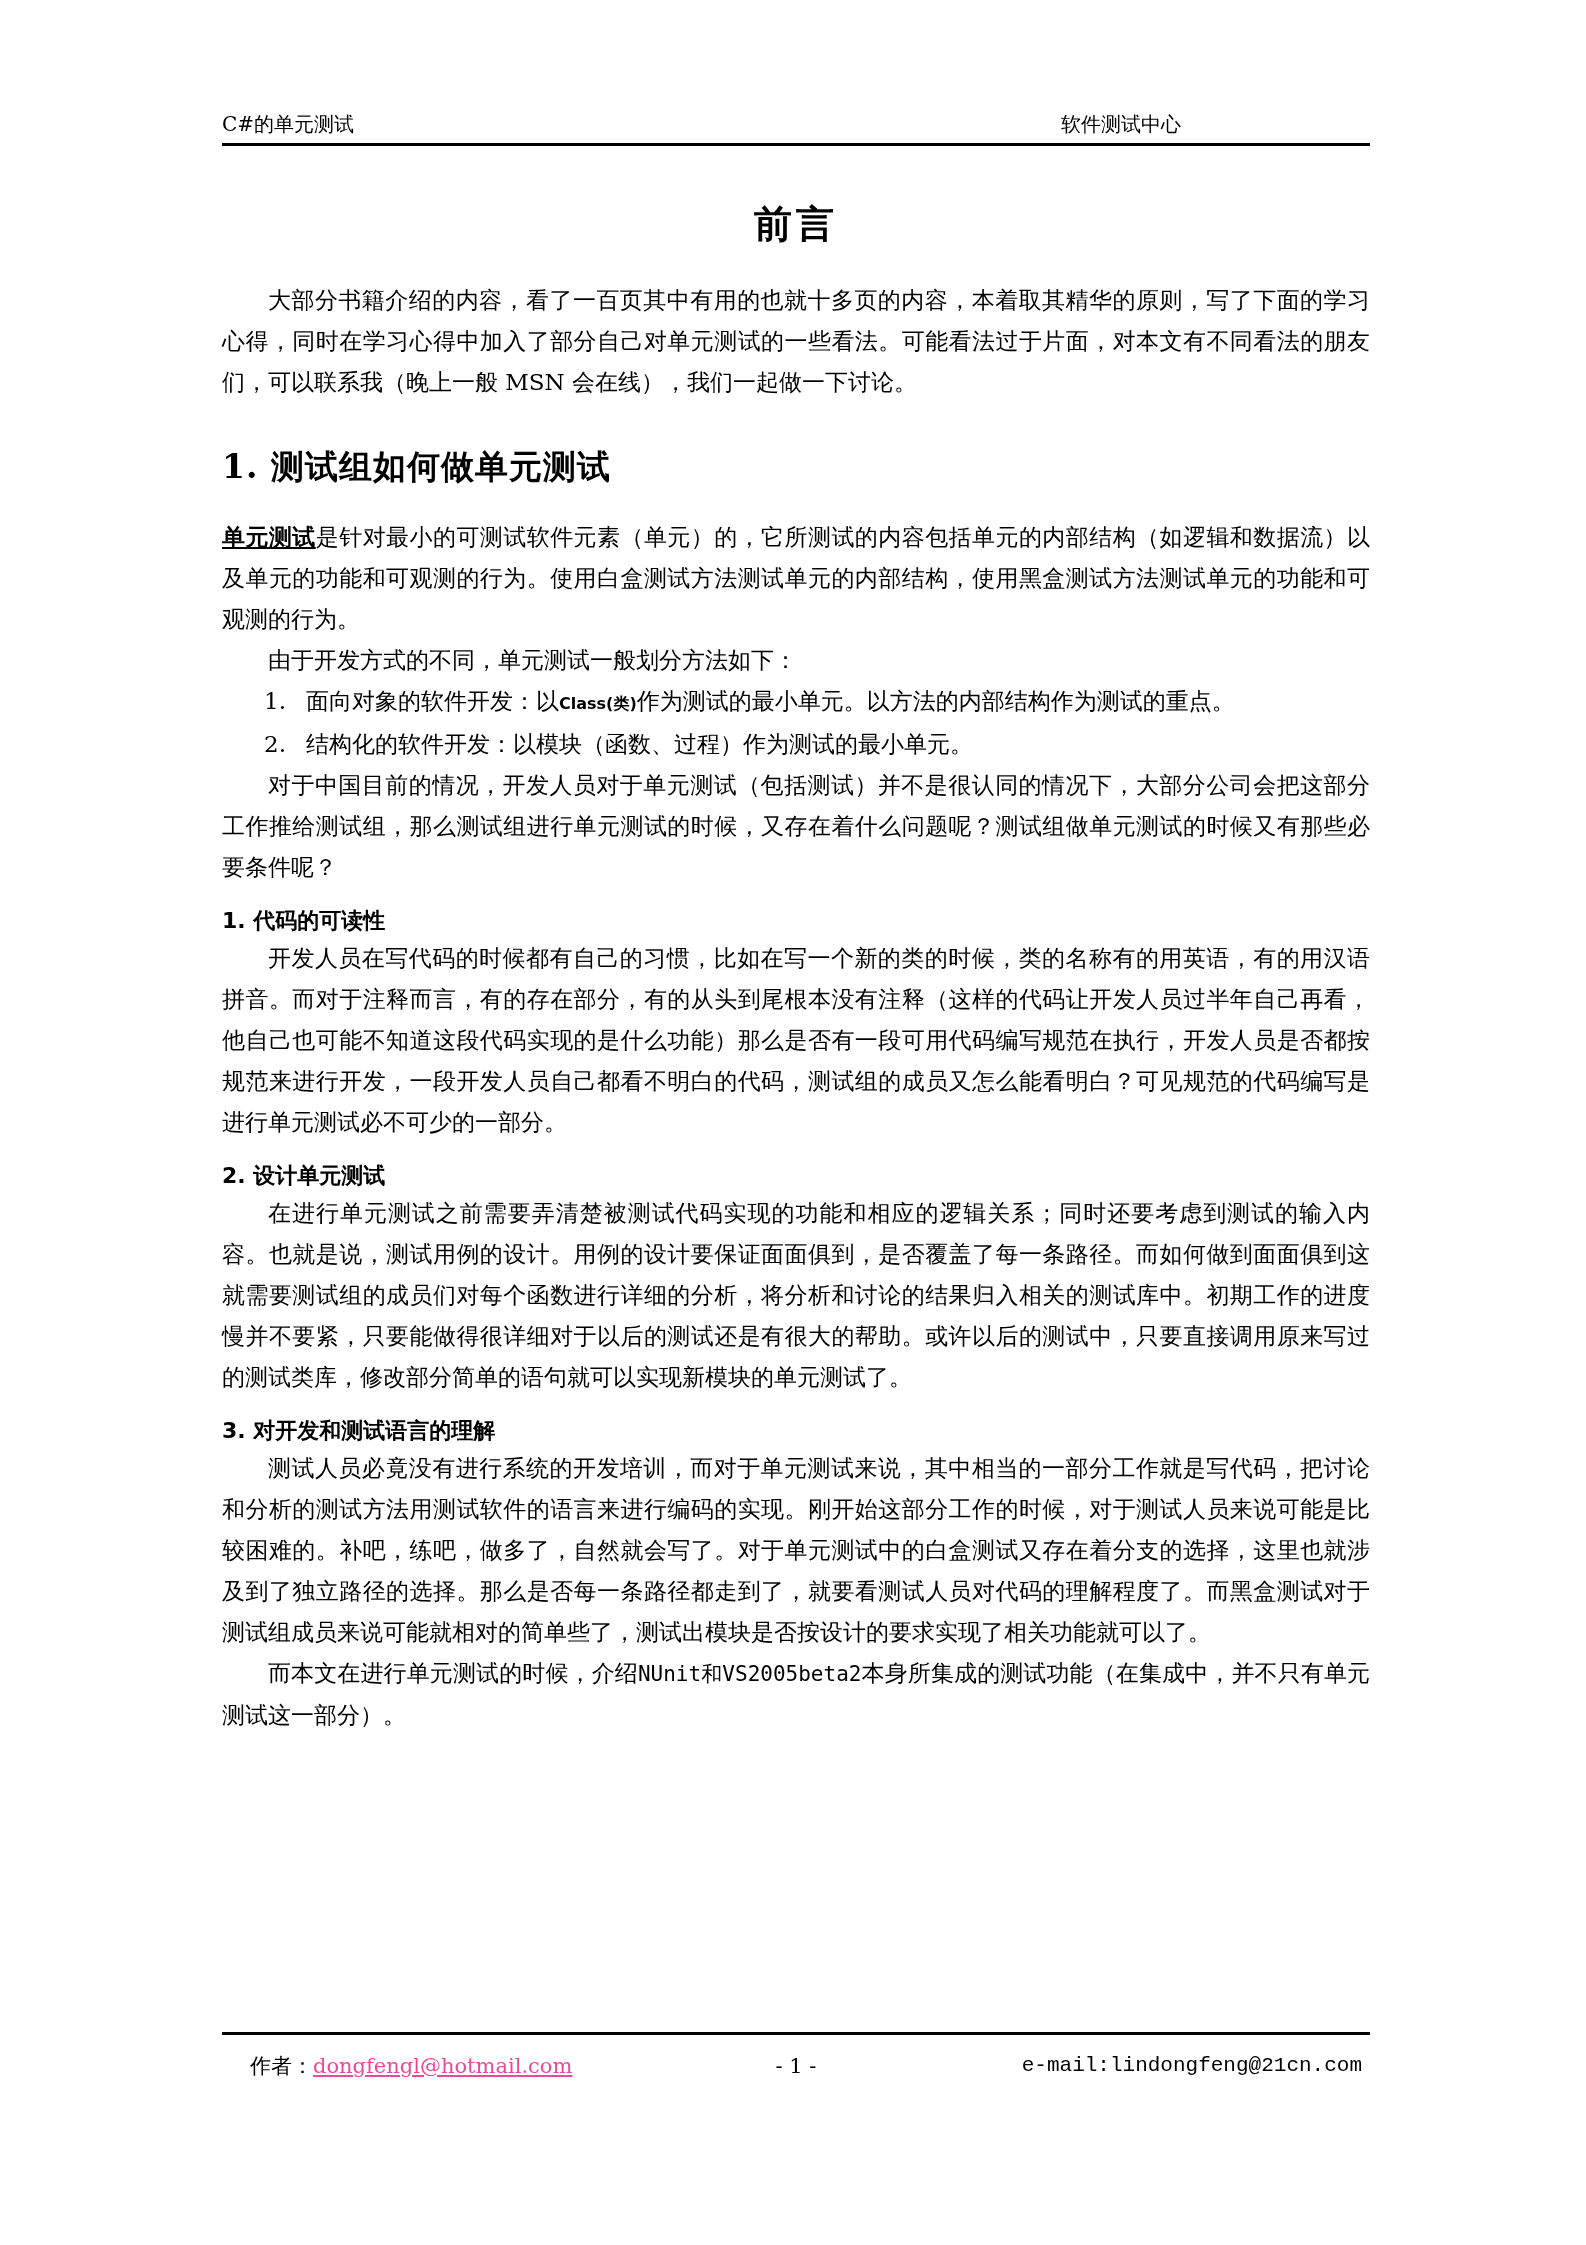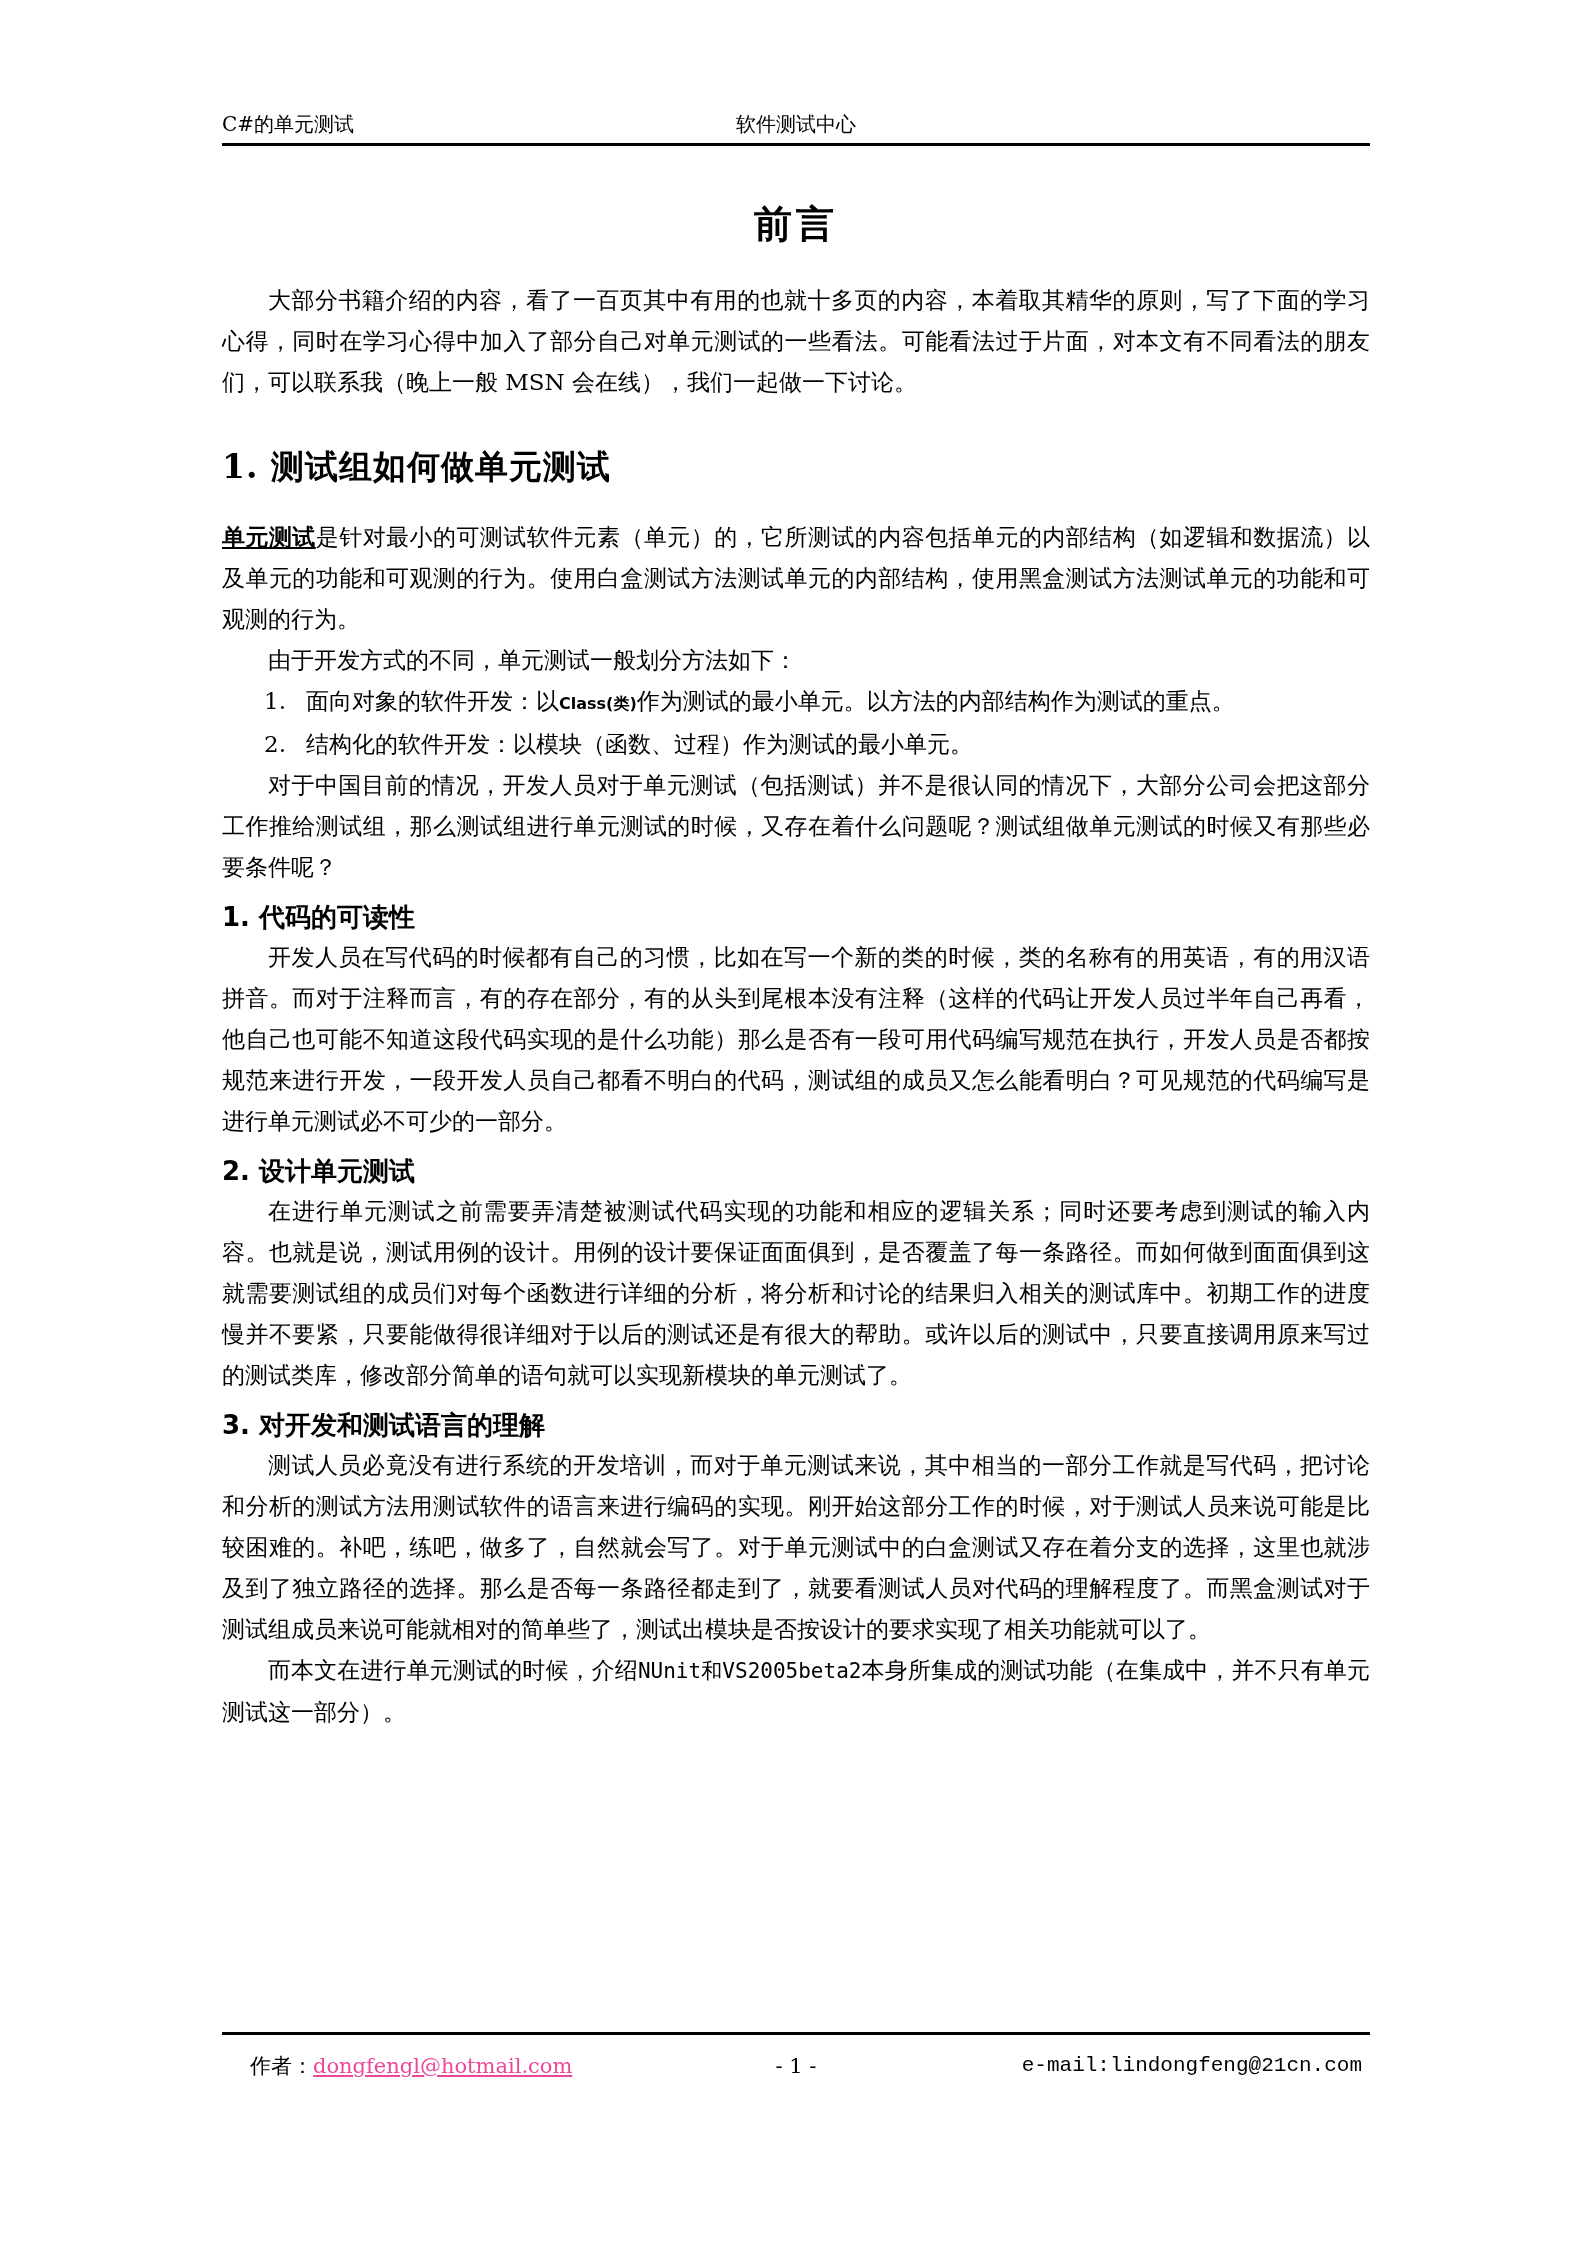--- a/index.html
+++ b/index.html
@@ -34,20 +34,21 @@
     font-size: 20px;
     line-height: 1.2;
   }
   .running-header .hdr-left {
     flex: 0 0 auto;
   }
   .running-header .hdr-right {
     position: absolute;
     left: 50%;
     transform: translateX(-50%);
+    margin-left: 325px;
     white-space: nowrap;
   }
   .header-rule {
     position: absolute;
     left: 222px;
     top: 143px;
     width: 1148px;
     height: 0;
     border-top: 3px solid #000;
   }
@@ -68,23 +69,23 @@
   }
   h2.section-heading {
     font-family: "DejaVu Serif", serif;
     font-size: 33px;
     font-weight: bold;
     margin: 42px 0 26px 0;
     letter-spacing: 1px;
   }
   h3.sub-heading {
     font-family: "DejaVu Sans", sans-serif;
-    font-size: 26px;
-    font-weight: bold;
-    margin: 12px 0 2px 0;
+    font-size: 22px;
+    font-weight: bold;
+    margin: 18px 0 2px 0;
     letter-spacing: 0px;
   }
   p.para {
     font-size: 23px;
     line-height: 41px;
     margin: 0 0 0 0;
     text-align: justify;
     text-justify: inter-ideograph;
     text-indent: 2em;
   }

